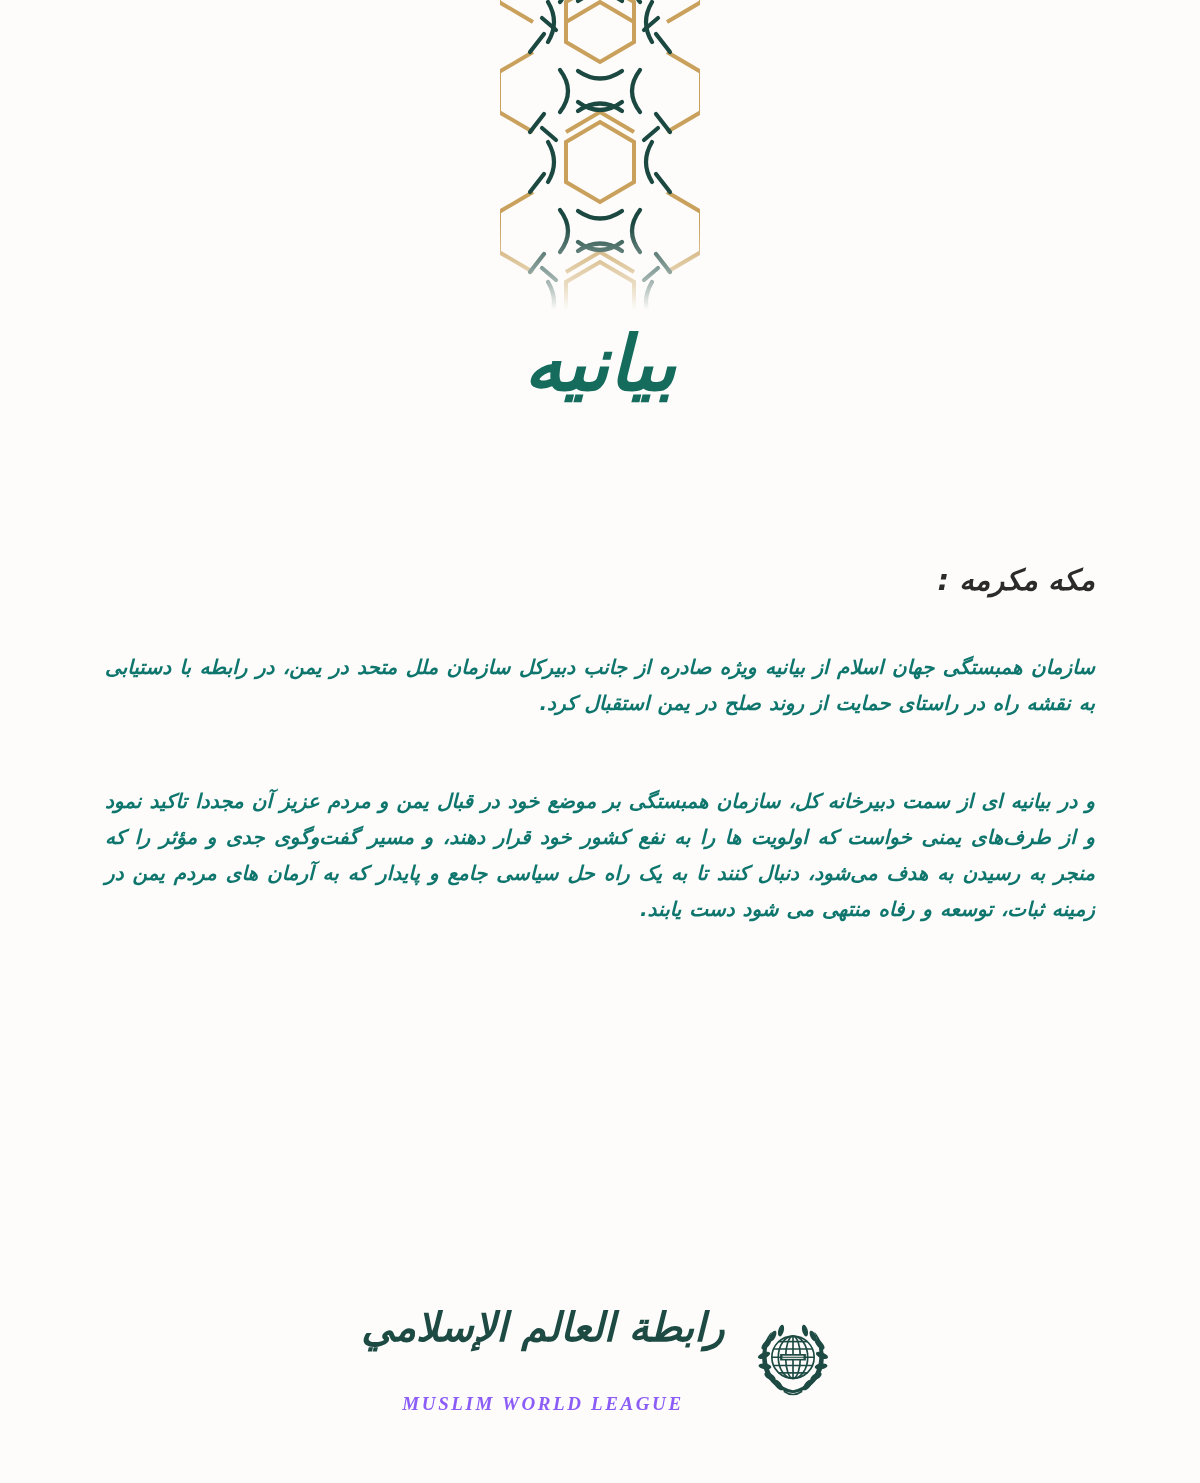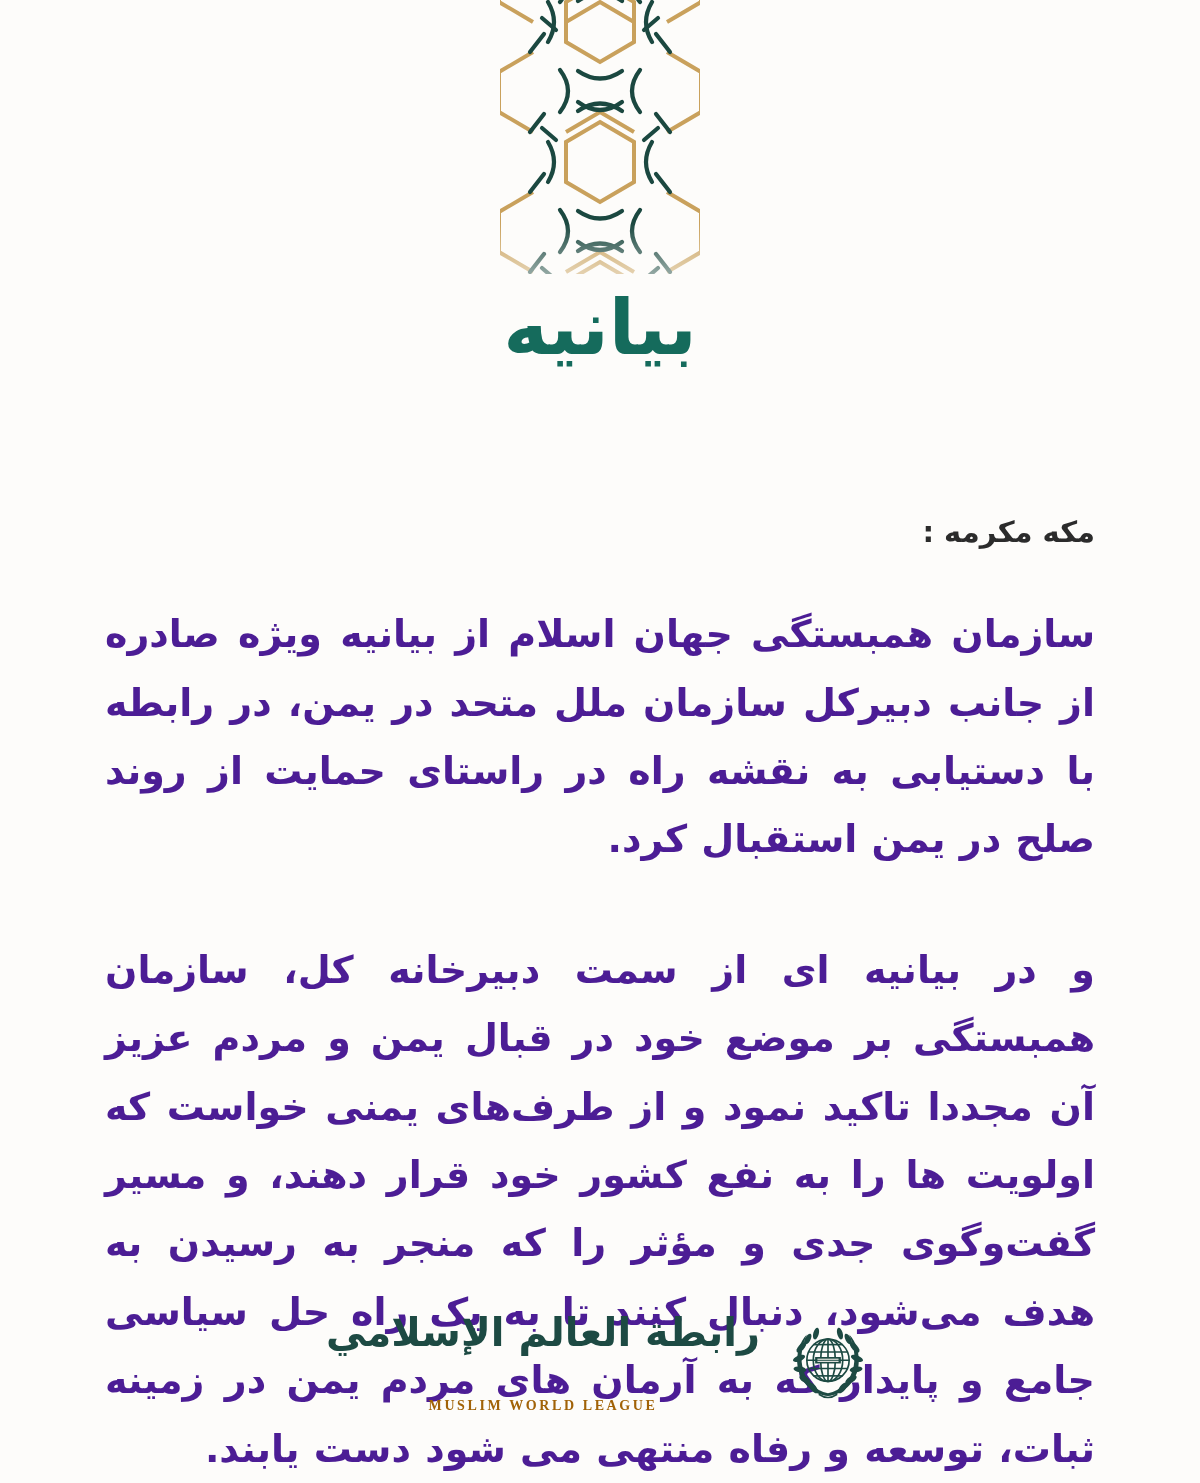--- a/index.html
+++ b/index.html
@@ -15,20 +15,21 @@
     position: relative;
   }
 
   .page {
     width: 1200px;
     height: 1483px;
     position: relative;
     background: #fdfcfa;
     display: flex;
     flex-direction: column;
+    font-style: italic;
   }
 
   
   .ornament-band {
     width: 1200px;
     height: 310px;
     position: relative;
     overflow: hidden;
   }
   .ornament-svg {
@@ -72,22 +73,22 @@
     font-size: 29px;
     color: #2b2b2b;
     font-weight: 600;
     direction: rtl;
     text-align: right;
     margin: 11px 0 46px 0;
     line-height: 1.5;
   }
 
   .para {
-    font-size: 38px;
-    color: #4c1d95;
+    font-size: 20px;
+    color: #0f766e;
     font-weight: 600;
     direction: rtl;
     text-align: justify;
     text-align-last: right;
     line-height: 1.80;
     margin: 0 0 62px 0;
     word-spacing: 1px;
   }
   .para:last-child { margin-bottom: 0; }
 
@@ -114,23 +115,23 @@
     font-family: "DejaVu Sans", "Liberation Sans", sans-serif;
     font-size: 40px;
     font-weight: 700;
     color: #1d4a43;
     direction: rtl;
     letter-spacing: 0px;
     margin-bottom: 9px;
   }
   .wordmark-en {
     font-family: "Liberation Serif", "DejaVu Serif", serif;
-    font-size: 14px;
+    font-size: 19px;
     font-weight: 700;
-    color: #a16207;
+    color: #8b5cf6;
     letter-spacing: 2.6px;
     direction: ltr;
   }
   .emblem {
     display: block;
   }
 </style>
 </head>
 <body>
 

